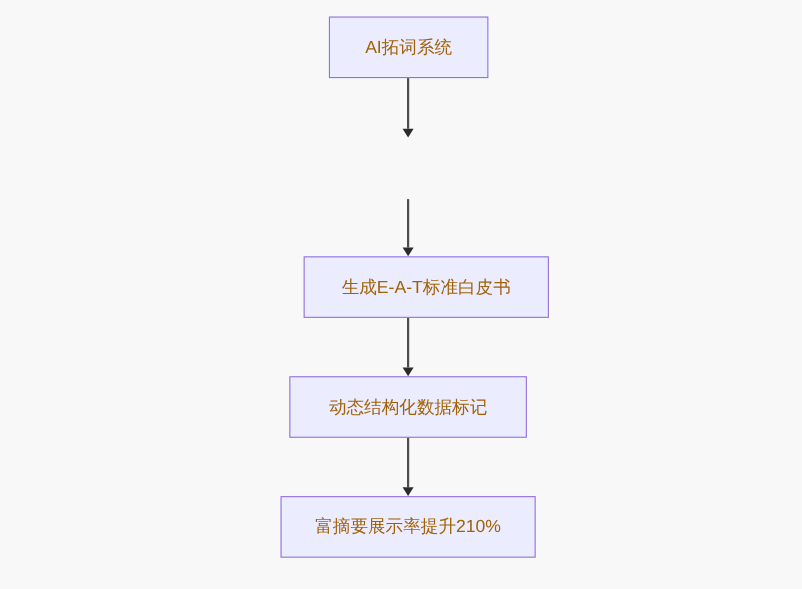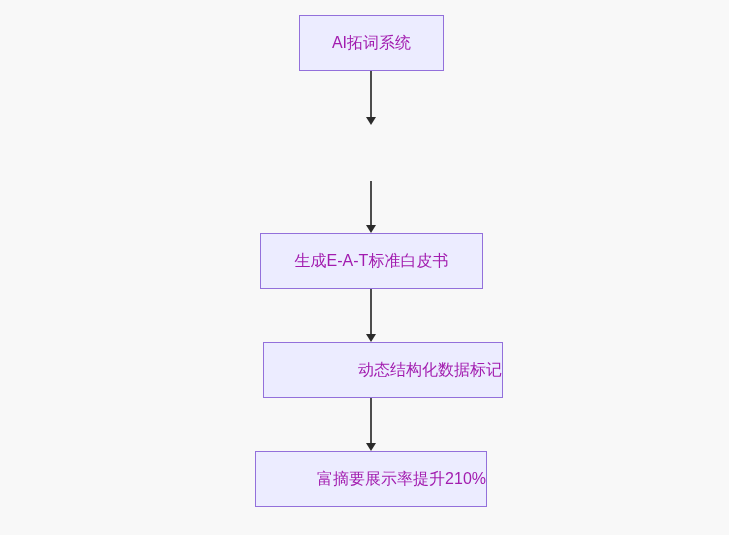--- a/index.html
+++ b/index.html
@@ -17,33 +17,33 @@
     position: relative;
     width: 729px;
     height: 535px;
     background: #f8f8f8;
   }
   .node {
     position: absolute;
     box-sizing: border-box;
     background: #ececff;
     border: 1px solid #9370db;
-    color: #a21caf;
+    color: #a16207;
     font-size: 16px;
     display: flex;
     align-items: center;
     justify-content: center;
     text-align: center;
     white-space: nowrap;
   }
   .node.n1 { left: 299px; top: 15px;  width: 145px; height: 56px; }
   .node.n2 { left: 275px; top: 125px; width: 193px; height: 56px; }
-  .node.n3 { left: 260px; top: 233px; width: 223px; height: 56px; justify-content: center; }
-  .node.n4 { left: 263px; top: 342px; width: 240px; height: 56px; justify-content: flex-end; }
-  .node.n5 { left: 255px; top: 451px; width: 232px; height: 56px; justify-content: flex-end; }
+  .node.n3 { left: 276px; top: 233px; width: 223px; height: 56px; justify-content: center; }
+  .node.n4 { left: 263px; top: 342px; width: 216px; height: 56px; }
+  .node.n5 { left: 255px; top: 451px; width: 232px; height: 56px; }
 
   .arrow {
     position: absolute;
     left: 371px;
     transform: translateX(-50%);
     display: flex;
     flex-direction: column;
     align-items: center;
   }
   .arrow .shaft {

